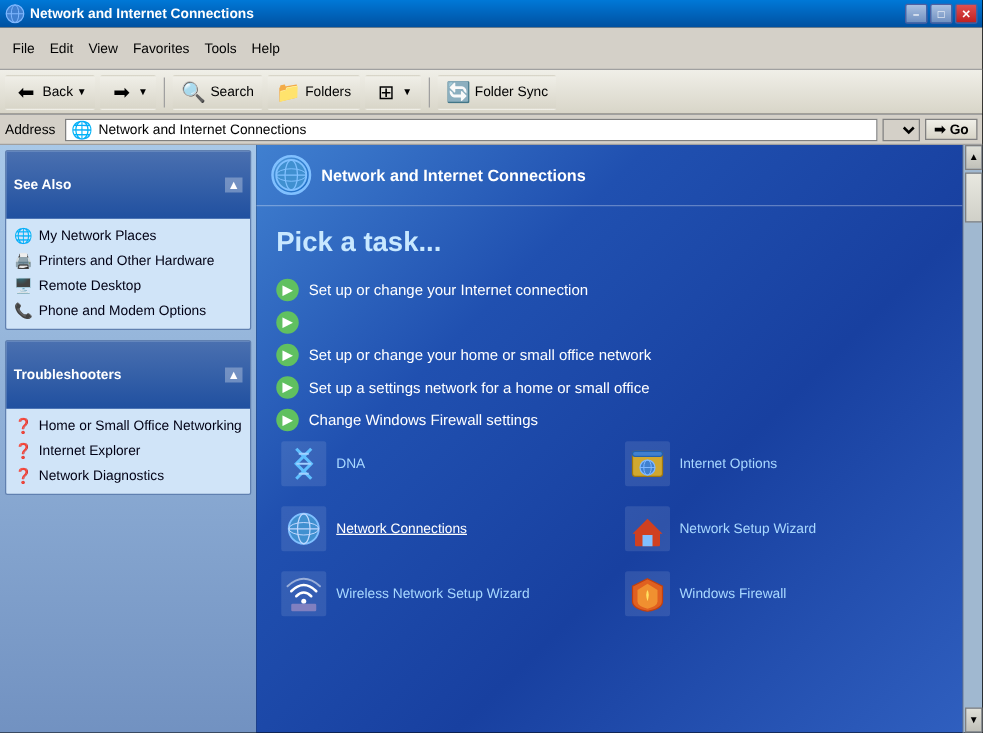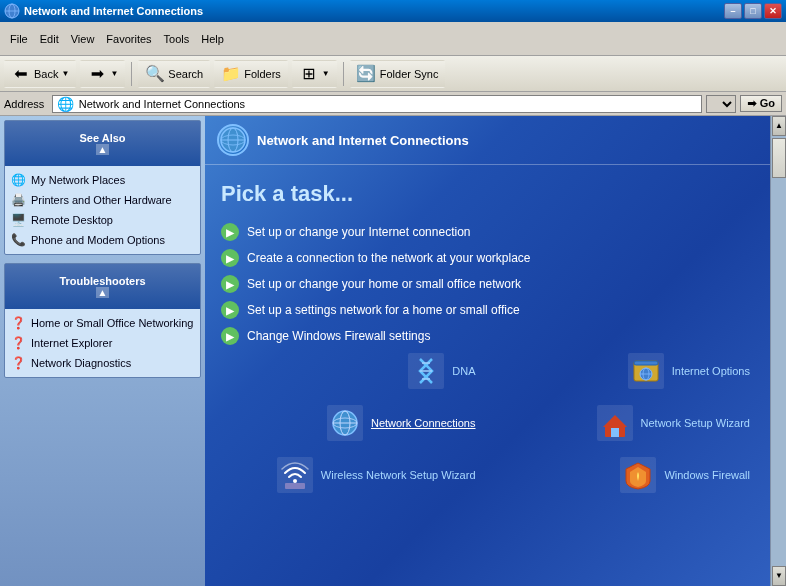--- a/index.html
+++ b/index.html
@@ -63,22 +63,22 @@
     .main-layout { display: flex; height: calc(586px - 22px - 20px - 36px - 24px); }
 
     
     .sidebar {
       width: 205px; background: linear-gradient(to bottom, #a8c8e8 0%, #7090c0 100%);
       overflow-y: auto; padding: 4px;
     }
     .sidebar-section { background: #d0e4f8; border: 1px solid #6080b0; margin-bottom: 8px; border-radius: 2px; }
     .sidebar-section-header {
       background: linear-gradient(to bottom, #4a70b0, #2050a0);
-      color: white; padding: 11px 6px; font-weight: bold; font-size: 11px;
-      display: flex; justify-content: space-between; align-items: center; cursor: pointer; flex-direction: column;
+      color: white; padding: 21px 6px; font-weight: bold; font-size: 11px;
+      display: flex; justify-content: space-between; cursor: pointer;
     }
     .sidebar-collapse-btn { font-size: 10px; background: rgba(255,255,255,0.3); border: none; color: white; cursor: pointer; padding: 0 2px; }
     .sidebar-items { padding: 4px 0; }
     .sidebar-item {
       display: flex; align-items: center; gap: 4px; padding: 2px 6px;
       cursor: pointer; font-size: 11px; color: #000014;
     }
     .sidebar-item-icon { width: 16px; height: 16px; flex-shrink: 0; display: flex; align-items: center; justify-content: center; font-size: 12px; }
 
     
@@ -103,21 +103,21 @@
       width: 18px; height: 18px; background: #60c060; border-radius: 50%;
       display: flex; align-items: center; justify-content: center; flex-shrink: 0;
       font-size: 10px; color: white; font-weight: bold;
     }
 
     .or-pick { color: #c8e8ff; font-size: 18px; font-weight: bold; margin: 16px 0 10px 0; }
 
     .icons-grid { display: grid; grid-template-columns: 1fr 1fr; gap: 8px 16px; }
     .icon-item {
       display: flex; align-items: center; gap: 8px; padding: 4px;
-      cursor: pointer; color: white; font-size: 11px; justify-content: flex-end;
+      cursor: pointer; color: white; font-size: 11px;
     }
     .icon-label { color: #a8d8ff; font-size: 11px; }
     .icon-label.active { color: white; text-decoration: underline; }
     .cp-icon {
       width: 36px; height: 36px; background: rgba(255,255,255,0.1);
       border-radius: 2px; display: flex; align-items: center; justify-content: center;
       font-size: 22px; flex-shrink: 0;
     }
 
     
@@ -273,21 +273,20 @@
     <div class="content-body">
       <div class="pick-task">Pick a task...</div>
 
       <div>
         <div class="task-item">
           <div class="task-arrow">▶</div>
           <span>Set up or change your Internet connection</span>
         </div>
         <div class="task-item">
           <div class="task-arrow">▶</div>
-          <span>Create a connection to the network at your workplace</span>
         </div>
         <div class="task-item">
           <div class="task-arrow">▶</div>
           <span>Set up or change your home or small office network</span>
         </div>
         <div class="task-item">
           <div class="task-arrow">▶</div>
           <span>Set up a settings network for a home or small office</span>
         </div>
         <div class="task-item">

